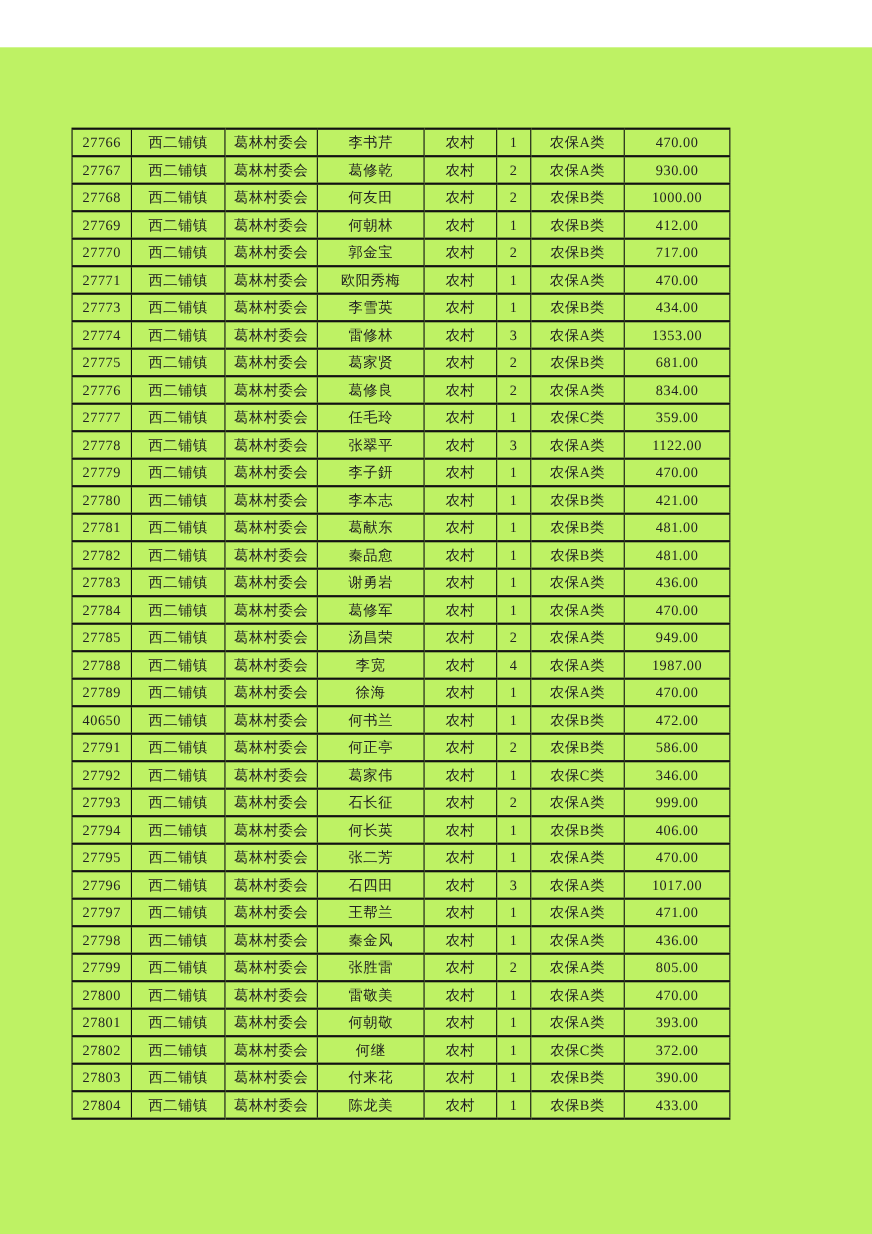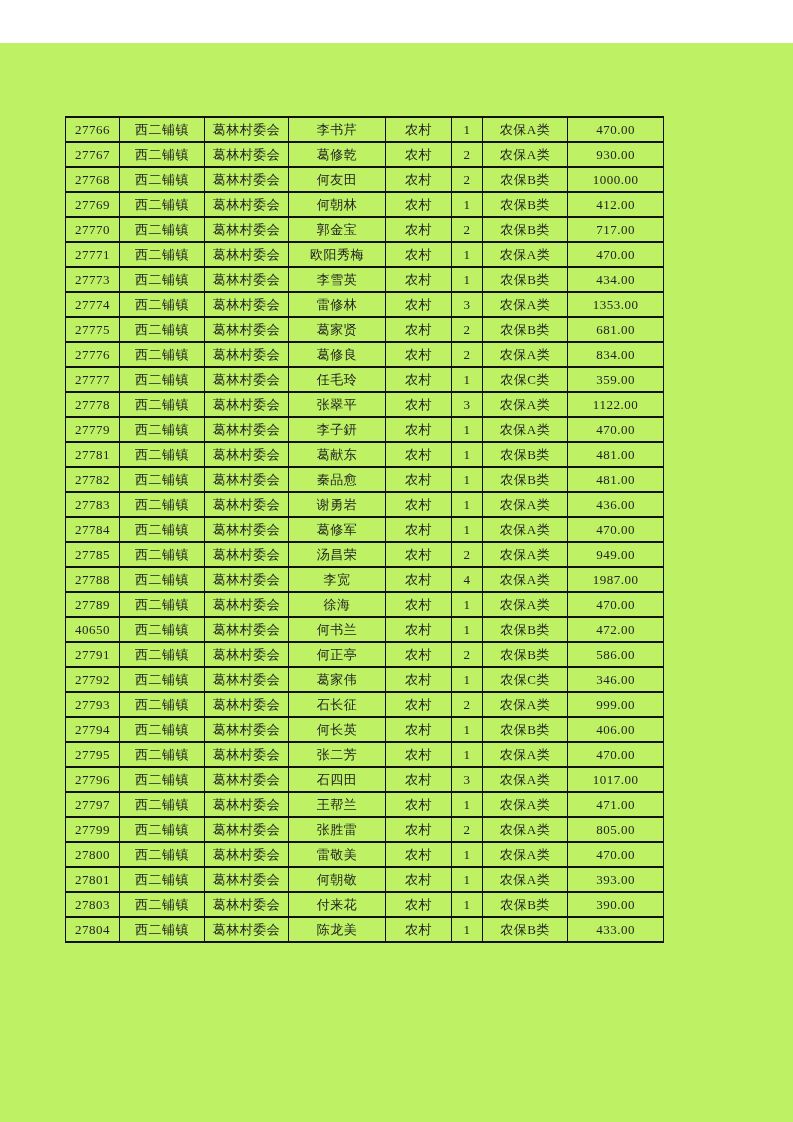--- a/index.html
+++ b/index.html
@@ -188,20 +188,30 @@
           <td>27779</td>
           <td>西二铺镇</td>
           <td>葛林村委会</td>
           <td>李子鈃</td>
           <td>农村</td>
           <td>1</td>
           <td>农保A类</td>
           <td>470.00</td>
         </tr>
         <tr>
+          <td>27780</td>
+          <td>西二铺镇</td>
+          <td>葛林村委会</td>
+          <td>李本志</td>
+          <td>农村</td>
+          <td>1</td>
+          <td>农保B类</td>
+          <td>421.00</td>
+        </tr>
+        <tr>
           <td>27781</td>
           <td>西二铺镇</td>
           <td>葛林村委会</td>
           <td>葛献东</td>
           <td>农村</td>
           <td>1</td>
           <td>农保B类</td>
           <td>481.00</td>
         </tr>
         <tr>
@@ -338,20 +348,30 @@
           <td>27797</td>
           <td>西二铺镇</td>
           <td>葛林村委会</td>
           <td>王帮兰</td>
           <td>农村</td>
           <td>1</td>
           <td>农保A类</td>
           <td>471.00</td>
         </tr>
         <tr>
+          <td>27798</td>
+          <td>西二铺镇</td>
+          <td>葛林村委会</td>
+          <td>秦金风</td>
+          <td>农村</td>
+          <td>1</td>
+          <td>农保A类</td>
+          <td>436.00</td>
+        </tr>
+        <tr>
           <td>27799</td>
           <td>西二铺镇</td>
           <td>葛林村委会</td>
           <td>张胜雷</td>
           <td>农村</td>
           <td>2</td>
           <td>农保A类</td>
           <td>805.00</td>
         </tr>
         <tr>
@@ -366,20 +386,30 @@
         </tr>
         <tr>
           <td>27801</td>
           <td>西二铺镇</td>
           <td>葛林村委会</td>
           <td>何朝敬</td>
           <td>农村</td>
           <td>1</td>
           <td>农保A类</td>
           <td>393.00</td>
+        </tr>
+        <tr>
+          <td>27802</td>
+          <td>西二铺镇</td>
+          <td>葛林村委会</td>
+          <td>何继</td>
+          <td>农村</td>
+          <td>1</td>
+          <td>农保C类</td>
+          <td>372.00</td>
         </tr>
         <tr>
           <td>27803</td>
           <td>西二铺镇</td>
           <td>葛林村委会</td>
           <td>付来花</td>
           <td>农村</td>
           <td>1</td>
           <td>农保B类</td>
           <td>390.00</td>

